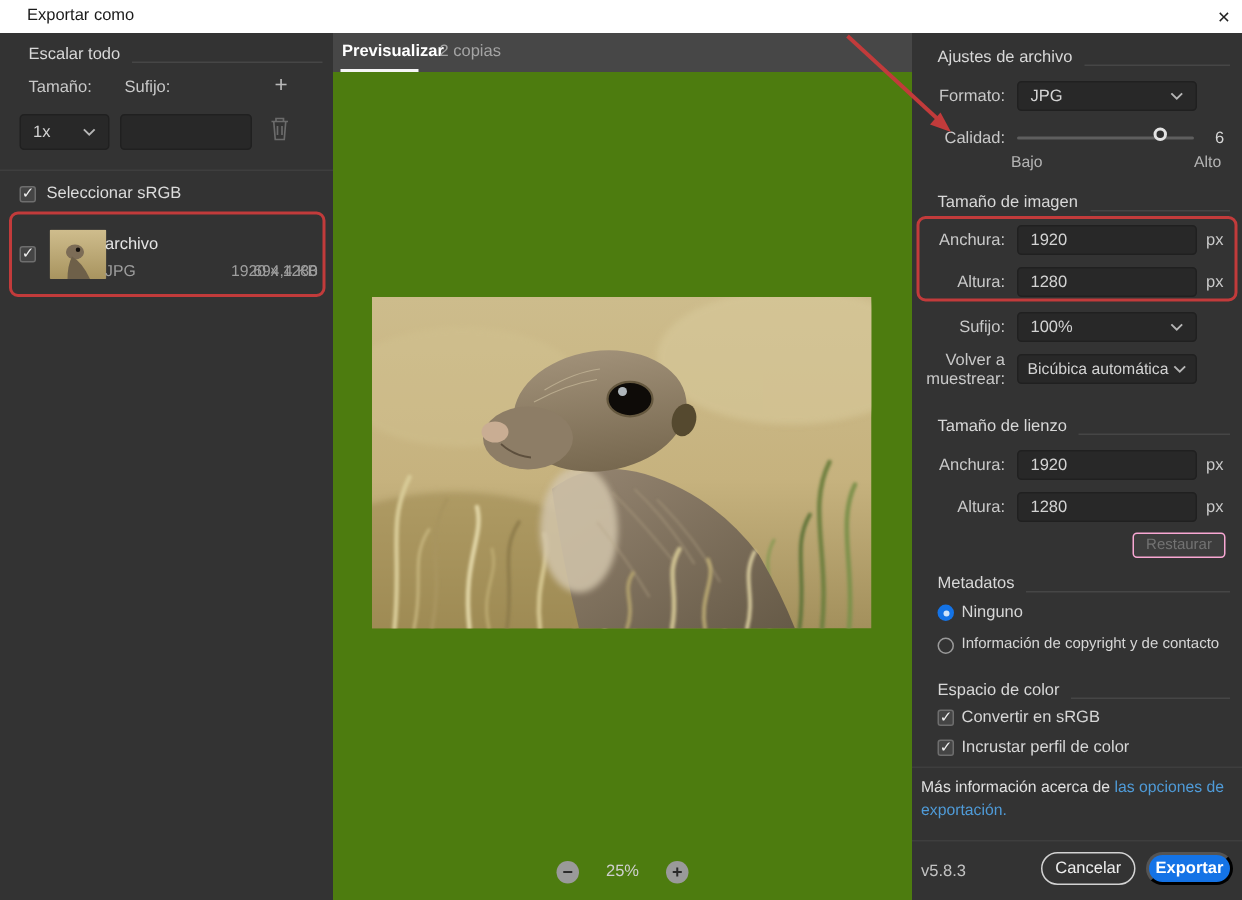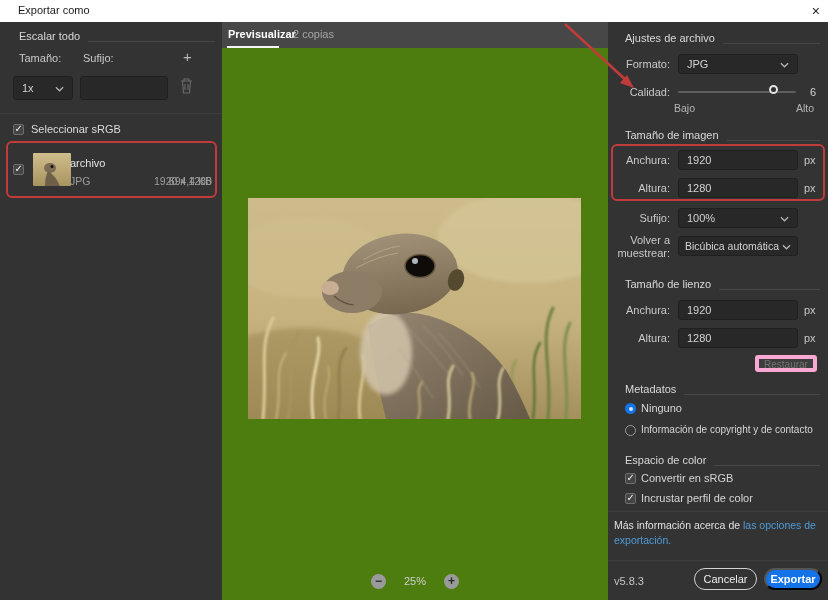--- a/index.html
+++ b/index.html
@@ -48,21 +48,21 @@
   .rp-widget { left:70px; width:120px; height:20px; font-size:11px; }
   .unit { position:absolute; left:196px; color:#c9c9c9; }
   .slider-track { position:absolute; left:70px; width:118px; height:2px; background:#5e5e5e; border-radius:1px; }
   .slider-knob { position:absolute; width:9px; height:9px; border:2px solid #e3e3e3; border-radius:50%; background:#2e2e2e; cursor:grab; }
   .minmax { position:absolute; color:#b5b5b5; font-size:10.5px; }
   .radio { position:absolute; width:11px; height:11px; border-radius:50%; cursor:pointer; }
   .radio.sel { background:#1473e6; }
   .radio.sel::after { content:""; position:absolute; left:3.5px; top:3.5px; width:4px; height:4px; border-radius:50%; background:#cfe4fb; }
   .radio.unsel { border:1px solid #9a9a9a; }
   .opt-label { position:absolute; left:33px; color:#d6d6d6; white-space:nowrap; }
-  .btn-disabled { position:absolute; background:#3d3d3d; border:4px solid #f9a8d4; border-radius:3px; color:#737373; font-size:10px; text-align:center; }
+  .btn-disabled { position:absolute; background:#3d3d3d; border:1px solid #f9a8d4; border-radius:3px; color:#737373; font-size:10px; text-align:center; }
   .info-text { position:absolute; left:6px; top:496px; width:206px; color:#e0e0e0; font-size:10.5px; line-height:15px; }
   .info-text a { color:#4f9bd8; text-decoration:none; cursor:pointer; }
   .pill { position:absolute; height:22px; border-radius:11px; font-size:11px; display:flex; align-items:center; justify-content:center; cursor:pointer; }
   .pill.cancel { left:86px; top:546px; width:63px; border:1.5px solid #d2d2d2; color:#eeeeee; background:transparent; }
   .pill.export { left:156px; top:546px; width:58px; background:#1473e6; color:#ffffff; font-weight:bold; }
   .version { position:absolute; left:6px; top:553px; color:#c3c3c3; }
   
   .anno-rect { position:absolute; border:2px solid #c23b3b; border-radius:6px; pointer-events:none; }
   .anno-arrow { position:absolute; pointer-events:none; }
   .trash { position:absolute; opacity:.55; }

